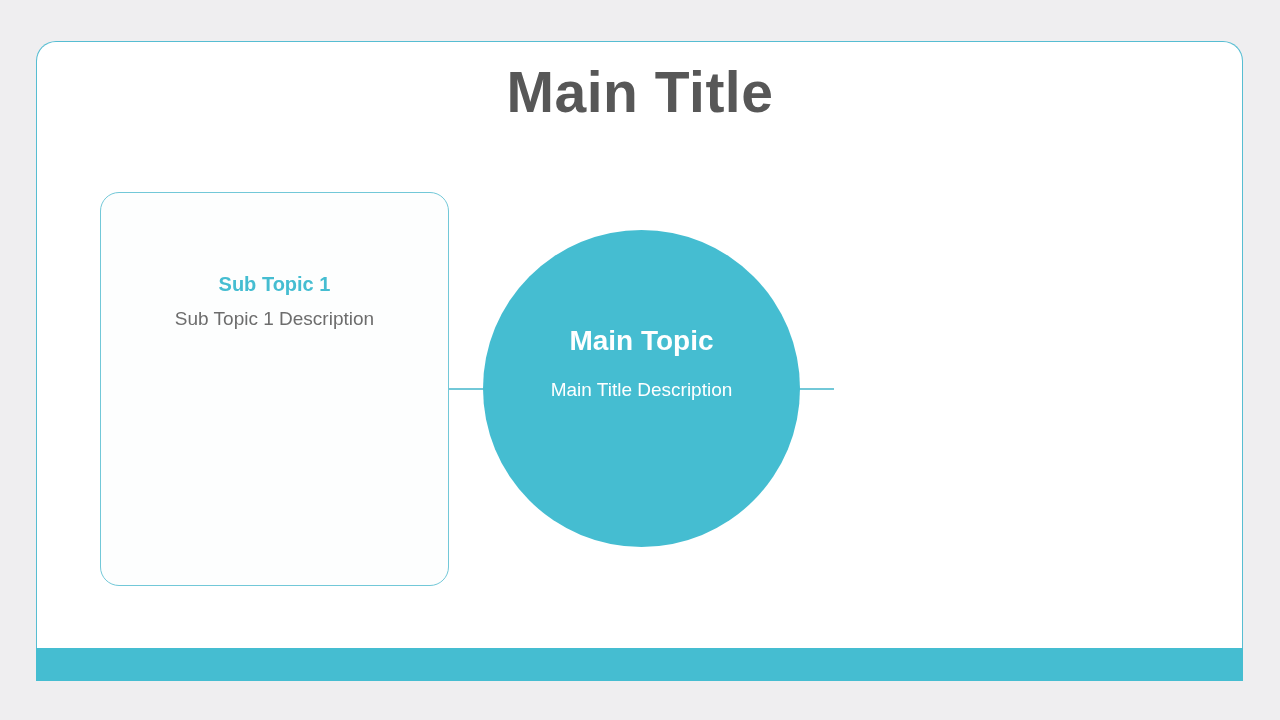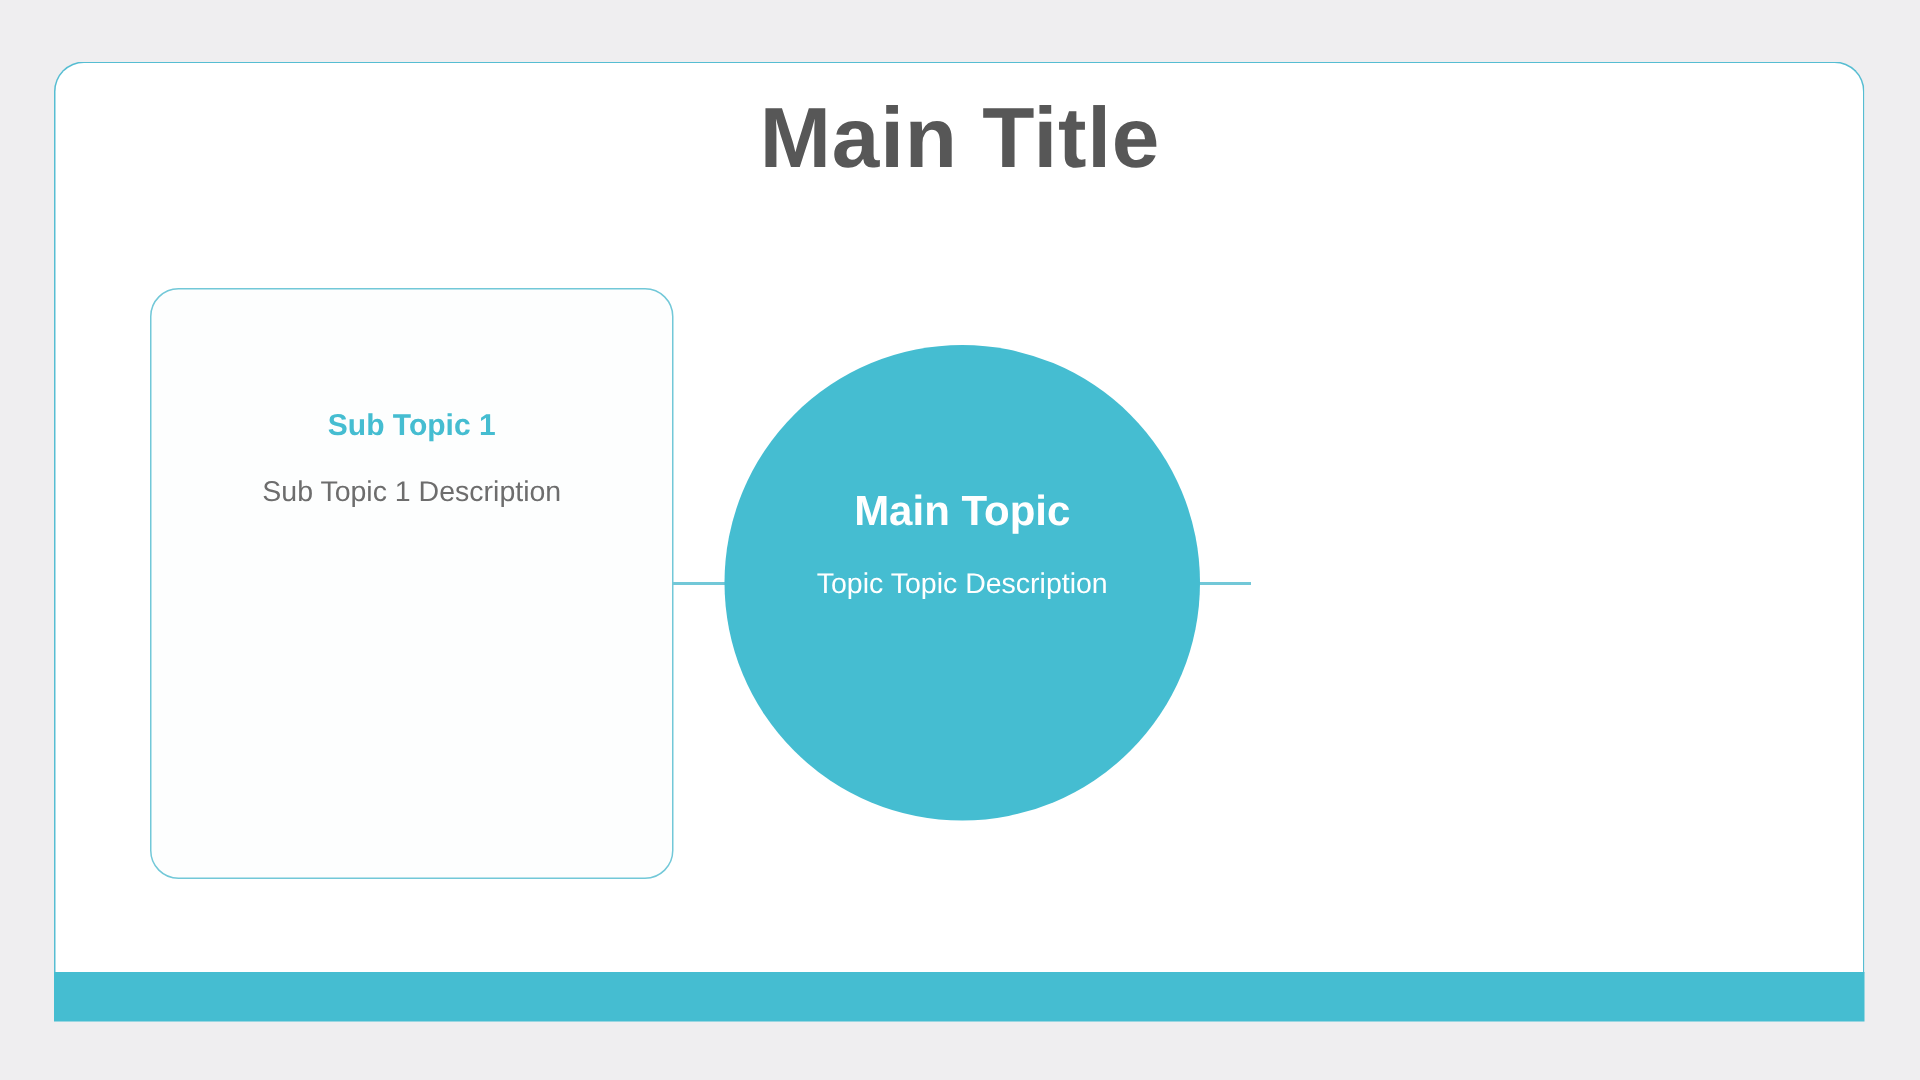--- a/index.html
+++ b/index.html
@@ -90,21 +90,21 @@
   }
 
   .sub-title {
     font-size: 20px;
     font-weight: bold;
     color: #45bdd1;
     line-height: 1.2;
     text-align: left;
   }
   .sub-desc {
-    margin-top: 22px;
+    margin-top: 12px;
     font-size: 19px;
     color: #6d6d6d;
     font-weight: normal;
     line-height: 1.2;
     text-align: center;
   }
 
   
   .connector {
     position: absolute;
@@ -163,18 +163,18 @@
   <div class="sub-card left">
     <div class="sub-card-inner">
       <div class="sub-title">Sub Topic 1</div>
       <div class="sub-desc">Sub Topic 1 Description</div>
     </div>
   </div>
 
 
   <div class="main-circle">
     <div class="main-topic-title">Main Topic</div>
-    <div class="main-topic-desc">Topic Topic Description</div>
+    <div class="main-topic-desc">Main Title Description</div>
   </div>
 
   <div class="accent-bar"></div>
 
 </div>
 
 </body></html>

